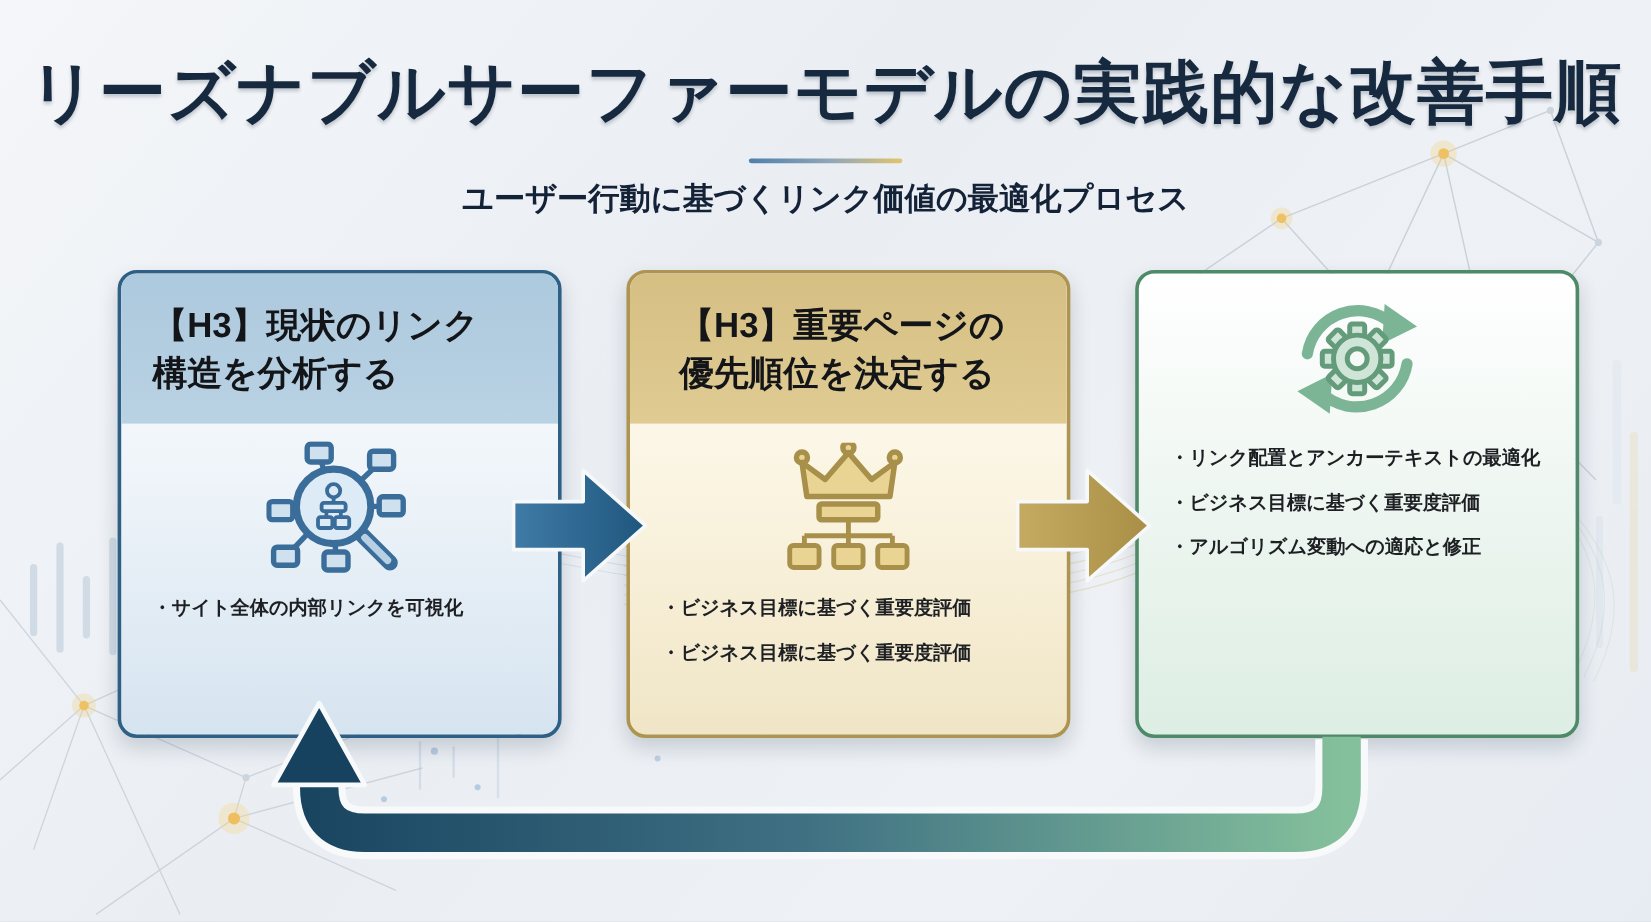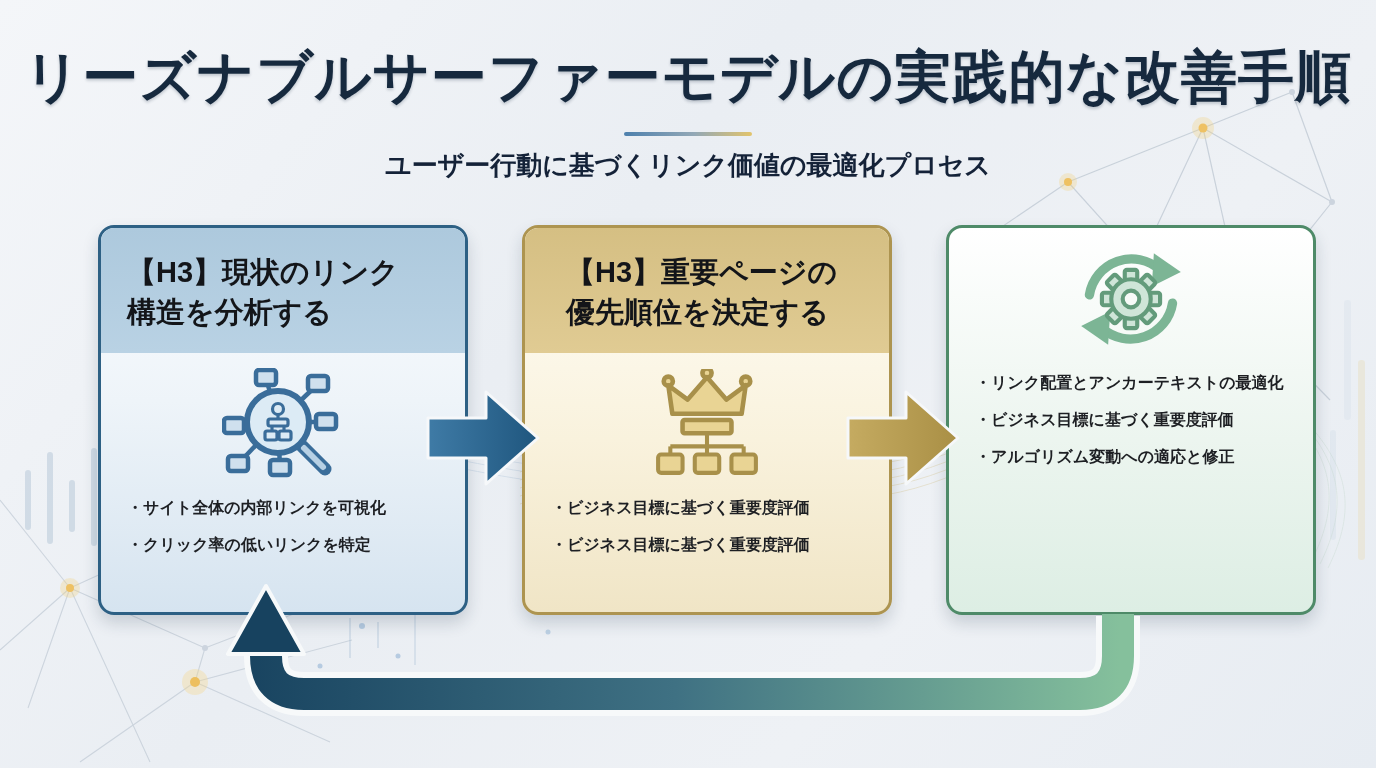--- a/index.html
+++ b/index.html
@@ -198,21 +198,20 @@
               <rect x="46" y="51" width="20" height="7" rx="2"></rect>
               <line x1="50" y1="58" x2="50" y2="63"></line>
                 <line x1="62" y1="58" x2="62" y2="63"></line>
               <rect x="43" y="63" width="12" height="9" rx="2"></rect>
                 <rect x="57" y="63" width="12" height="9" rx="2"></rect>
             </g>
           </svg>
         </div>
         <ul class="bullet-list">
           <li>・サイト全体の内部リンクを可視化</li>
-          <li>・クリック率の低いリンクを特定</li>
         </ul>
       </div>
     </article>
 
     <article class="card card--gold">
       <div class="card-header">
         <h3 class="card-heading">【H3】重要ページの優先順位を決定する</h3>
       </div>
       <div class="card-body">
         <div class="icon-wrap">

